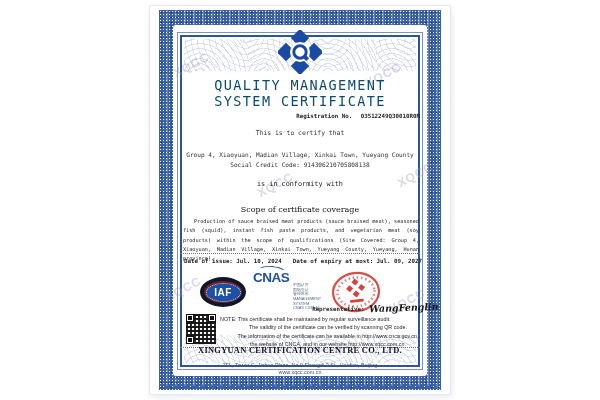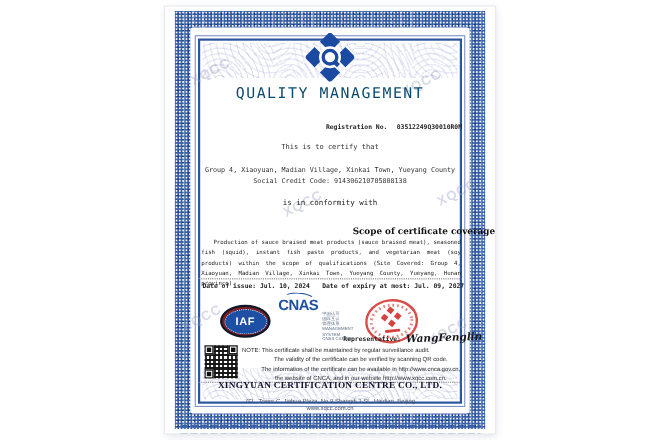--- a/index.html
+++ b/index.html
@@ -62,34 +62,34 @@
     position:absolute;right:30px;top:107px;font-size:5.8px;font-weight:bold;color:#222;white-space:nowrap;
   }
   .regline .no{margin-left:5px;}
   .c{position:absolute;left:0;right:0;text-align:center;}
   .intro{top:123px;font-size:6.4px;color:#333;}
   .company{top:131px;font-size:9px;font-weight:bold;color:#111;}
   .addr{top:145px;font-size:6.1px;color:#333;}
   .credit{top:155px;font-size:6.1px;color:#333;}
   .conf{top:174px;font-size:6.8px;color:#222;}
   .standard{top:183px;font-size:7.4px;font-weight:bold;color:#111;}
-  .scopehead{top:199px;font-size:8px;font-weight:bold;font-family:"DejaVu Serif",serif;color:#111;text-align:right;}
+  .scopehead{top:199px;font-size:8px;font-weight:normal;font-family:"DejaVu Serif",serif;color:#111;}
   .scopetext{
     position:absolute;left:33px;right:31px;top:211px;font-size:5.2px;line-height:1.8;
     text-align:justify;text-indent:11px;color:#222;margin:0;
   }
   .dots{position:absolute;left:30px;right:30px;border-top:1px dotted #777;height:0;}
   .dots1{top:247px;} .dots2{top:341px;}
   .dates{
     position:absolute;left:34px;right:28px;top:252px;display:flex;justify-content:space-between;
     font-size:5.8px;font-weight:bold;color:#1c1c1c;white-space:nowrap;
   }
   
   .iaf{
-    position:absolute;left:50px;top:271px;width:46px;height:30px;border:2px solid #0f172a;
+    position:absolute;left:50px;top:271px;width:46px;height:30px;border:4px solid #0f172a;
     border-radius:50%;box-sizing:border-box;background:#7f1d1d;padding:1.5px;
   }
   .iaf-core{
     width:100%;height:100%;border-radius:50%;background:#1d4fa4;display:flex;align-items:center;
     justify-content:center;box-sizing:border-box;border:1px dotted rgba(255,255,255,.75);
   }
   .iaf-core span{color:#fff;font-family:"Liberation Sans",sans-serif;font-weight:bold;font-size:10px;letter-spacing:.5px;}
   
   .cnas{position:absolute;left:103px;top:264px;font-family:"Liberation Sans",sans-serif;
     font-weight:bold;font-size:13.5px;color:#1d4fa4;letter-spacing:-.5px;}
@@ -154,20 +154,21 @@
       <rect x="15.5" y="29.5" width="13" height="13" transform="rotate(45 22 36)"></rect>
       <rect x="1.5" y="15.5" width="13" height="13" transform="rotate(45 8 22)"></rect>
     </g>
     <circle cx="22" cy="22" r="10" fill="#fff"></circle>
     <circle cx="22" cy="22" r="6.2" fill="none" stroke="#1b4aa2" stroke-width="3"></circle>
     <rect x="26.2" y="26.2" width="4" height="4" fill="#1b4aa2" transform="rotate(45 28.2 28.2)"></rect>
   </svg>
 
   <div class="title">
     <div>QUALITY MANAGEMENT</div>
+    <div>SYSTEM CERTIFICATE</div>
   </div>
 
   <div class="regline">
     <span>Registration No.</span>
     <span class="no">03512249Q30010R0M</span>
   </div>
 
   <div class="c intro">This is to certify that</div>
   <div class="c addr">Group 4, Xiaoyuan, Madian Village, Xinkai Town, Yueyang County</div>
   <div class="c credit">Social Credit Code: 914306210705808138</div>

